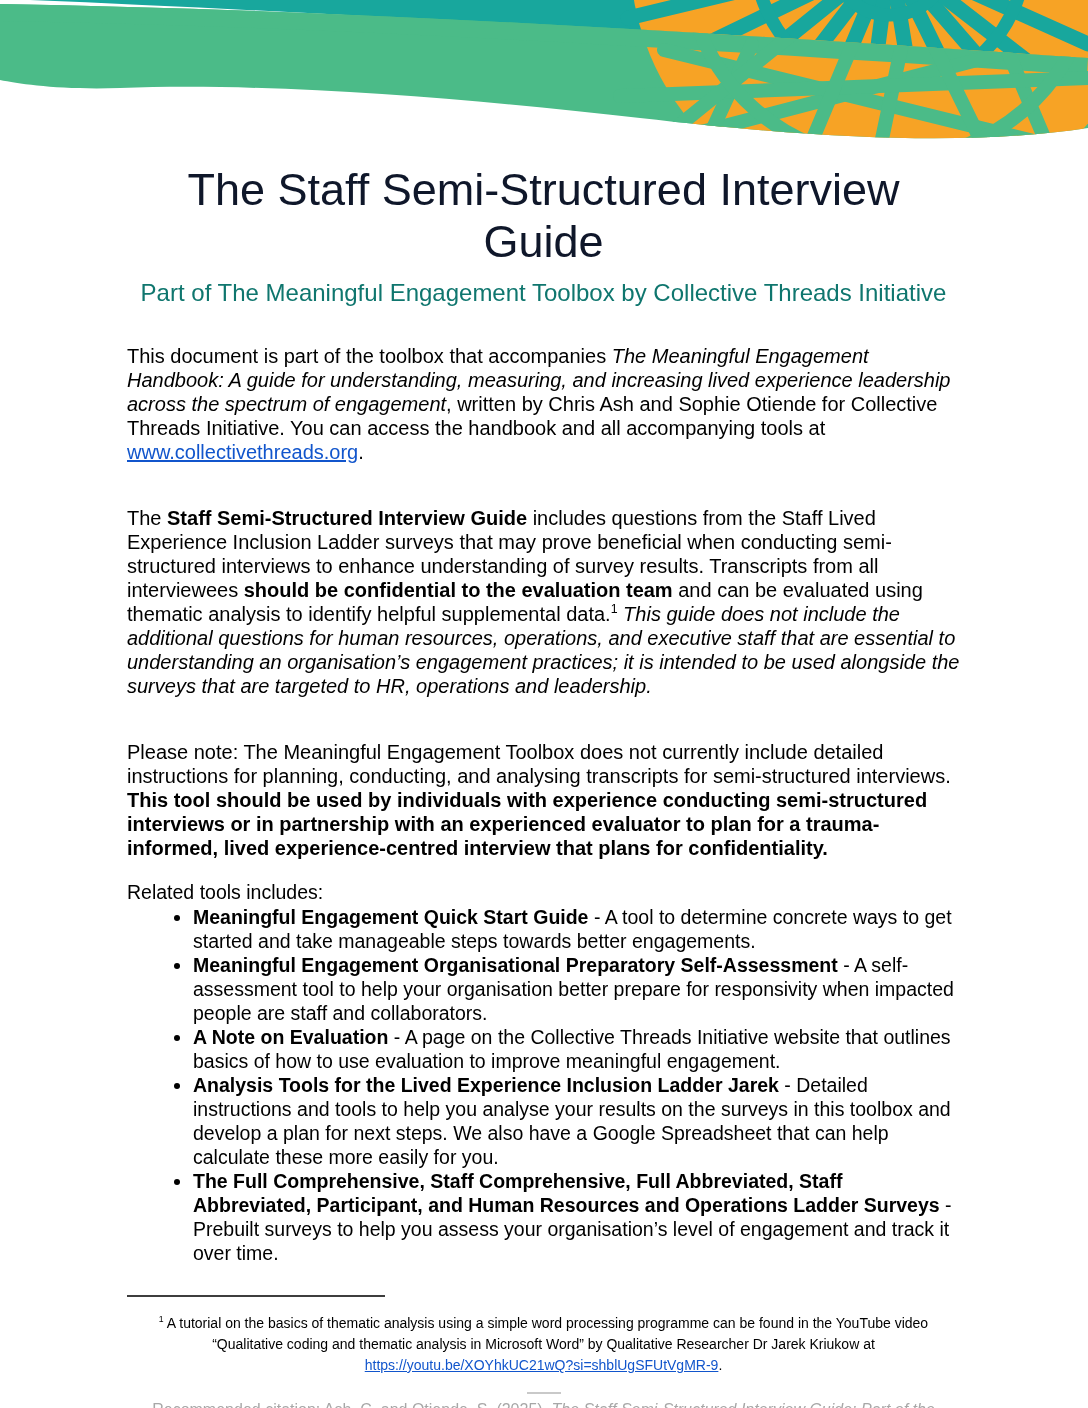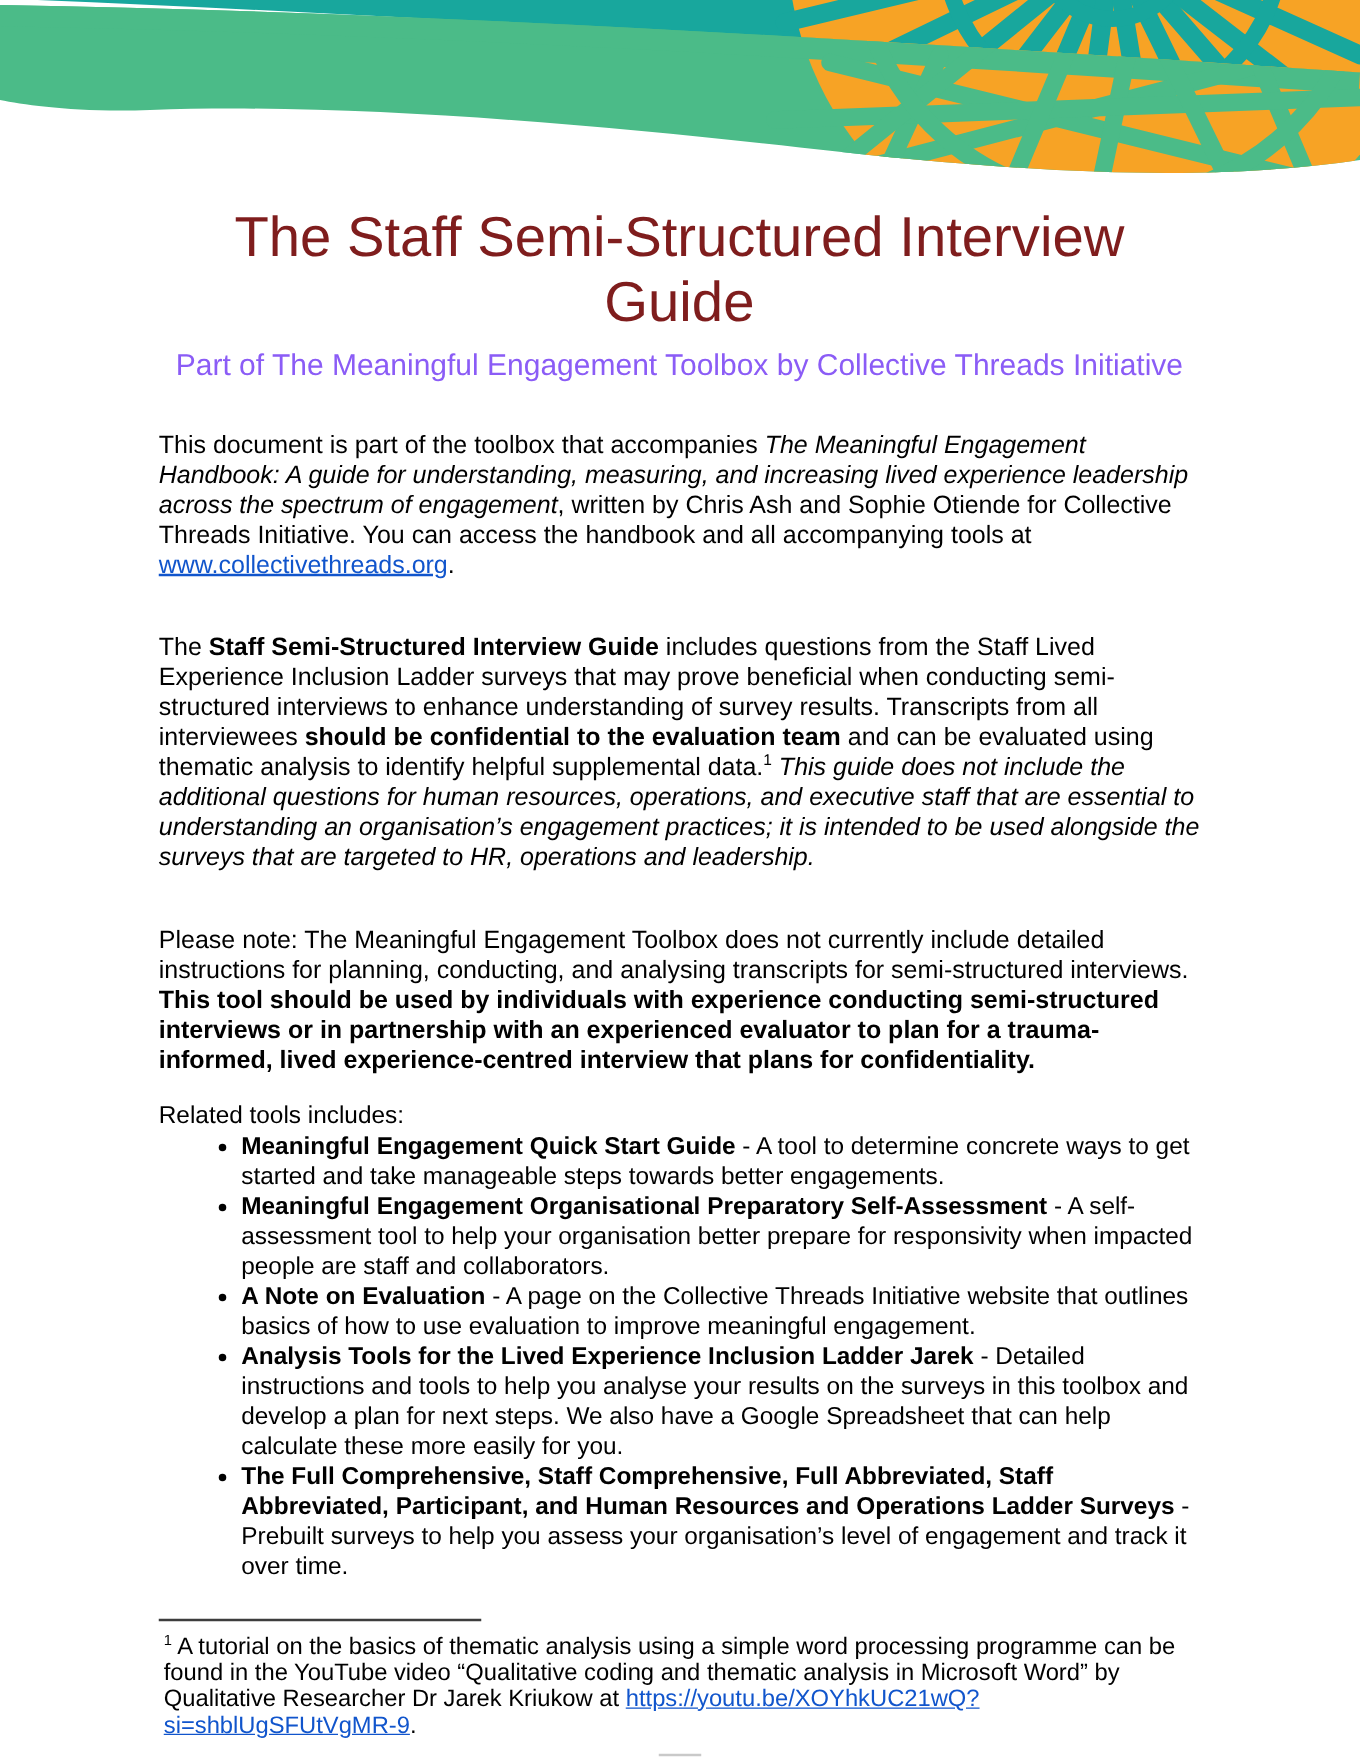--- a/index.html
+++ b/index.html
@@ -5,21 +5,21 @@
   html,body{margin:0;padding:0;}
   body{
     width:1088px;height:1408px;background:#ffffff;overflow:hidden;
     font-family:"Liberation Sans","DejaVu Sans",sans-serif;color:#000;
     position:relative;
   }
   .header-art{display:block;}
   .page-content{padding:0 128px 0 127px;}
   .doc-title{
     font-size:45px;font-weight:400;text-align:center;
-    margin:14px 0 0 0;line-height:52px;letter-spacing:0;color:#7f1d1d;
+    margin:14px 0 0 0;line-height:52px;letter-spacing:0;color:#0f172a;
   }
   .doc-subtitle{
     font-size:24px;text-align:center;margin:10px 0 0 0;line-height:30px;font-weight:400;
   }
   p.body-par{font-size:20px;line-height:24px;margin:42px 0 0 0;}
   p.body-par.first{margin-top:36px;}
   p.related-label{font-size:19.5px;line-height:24px;margin:20px 0 0 0;}
   .r{font-style:normal;font-weight:400;}
   .i{font-style:italic;}
   .b{font-weight:bold;margin-top:16px;}
@@ -28,21 +28,21 @@
   sup{font-size:0.62em;vertical-align:super;line-height:0;}
   ul.tools-list{
     margin:1px 0 0 0;padding:0 0 0 66px;font-size:19.5px;line-height:24px;
     list-style:disc outside;
   }
   ul.tools-list li{margin:0;padding:0;}
   .footnote-sep{
     border:none;border-top:2px solid #3d3d3d;width:258px;
     margin:30px 0 10px 0;
   }
-  .footnote{font-size:19px;line-height:21px;margin:4px;}
+  .footnote{font-size:14px;line-height:21px;margin:16px;text-align:center;}
   .cite-dash{width:34px;border-top:2px solid #c9c9c9;margin:12px auto 6px auto;}
   .citation{
     font-size:16px;line-height:19.5px;text-align:center;margin:0;
   }
 </style>
 </head>
 <body>
 
 <svg class="header-art" width="1088" height="150" viewBox="0 0 1088 150" aria-hidden="true">
   <defs>
@@ -92,21 +92,21 @@
       <path d="M890,-45 L1006,192"></path>
       <circle cx="890" cy="-45" r="205"></circle>
     </g>
   </g>
 </svg>
 
 <div class="page-content">
 
   <h1 class="doc-title">The Staff Semi-Structured Interview Guide</h1>
 
-  <div class="doc-subtitle" style="color: #8b5cf6;">Part of The Meaningful Engagement Toolbox by Collective Threads Initiative</div>
+  <div class="doc-subtitle" style="color: #0f766e;">Part of The Meaningful Engagement Toolbox by Collective Threads Initiative</div>
 
   <p class="body-par first"><span class="r">This document is part of the toolbox that accompanies </span><span class="i">The Meaningful Engagement Handbook: A guide for understanding, measuring, and increasing lived experience leadership across the spectrum of engagement</span><span class="r">, written by Chris Ash and Sophie Otiende for Collective Threads Initiative. You can access the handbook and all accompanying tools at </span><a href="#" class="link" style="color: rgb(17, 85, 204);">www.collectivethreads.org</a><span class="r">.</span></p>
 
   <p class="body-par"><span class="r">The </span><span class="b">Staff Semi-Structured Interview Guide</span><span class="r"> includes questions from the Staff Lived Experience Inclusion Ladder surveys that may prove beneficial when conducting semi-structured interviews to enhance understanding of survey results. Transcripts from all interviewees </span><span class="b">should be confidential to the evaluation team</span><span class="r"> and can be evaluated using thematic analysis to identify helpful supplemental data.</span><sup>1</sup><span class="r"> </span><span class="bi">This guide does not include the additional questions for human resources, operations, and executive staff that are essential to understanding an organisation’s engagement practices; it is intended to be used alongside the surveys that are targeted to HR, operations and leadership.</span></p>
 
   <p class="body-par"><span class="r">Please note: The Meaningful Engagement Toolbox does not currently include detailed instructions for planning, conducting, and analysing transcripts for semi-structured interviews. </span><span class="b">This tool should be used by individuals with experience conducting semi-structured interviews or in partnership with an experienced evaluator to plan for a trauma-informed, lived experience-centred interview that plans for confidentiality.</span></p>
 
   <p class="related-label">Related tools includes:</p>
 
   <ul class="tools-list">

